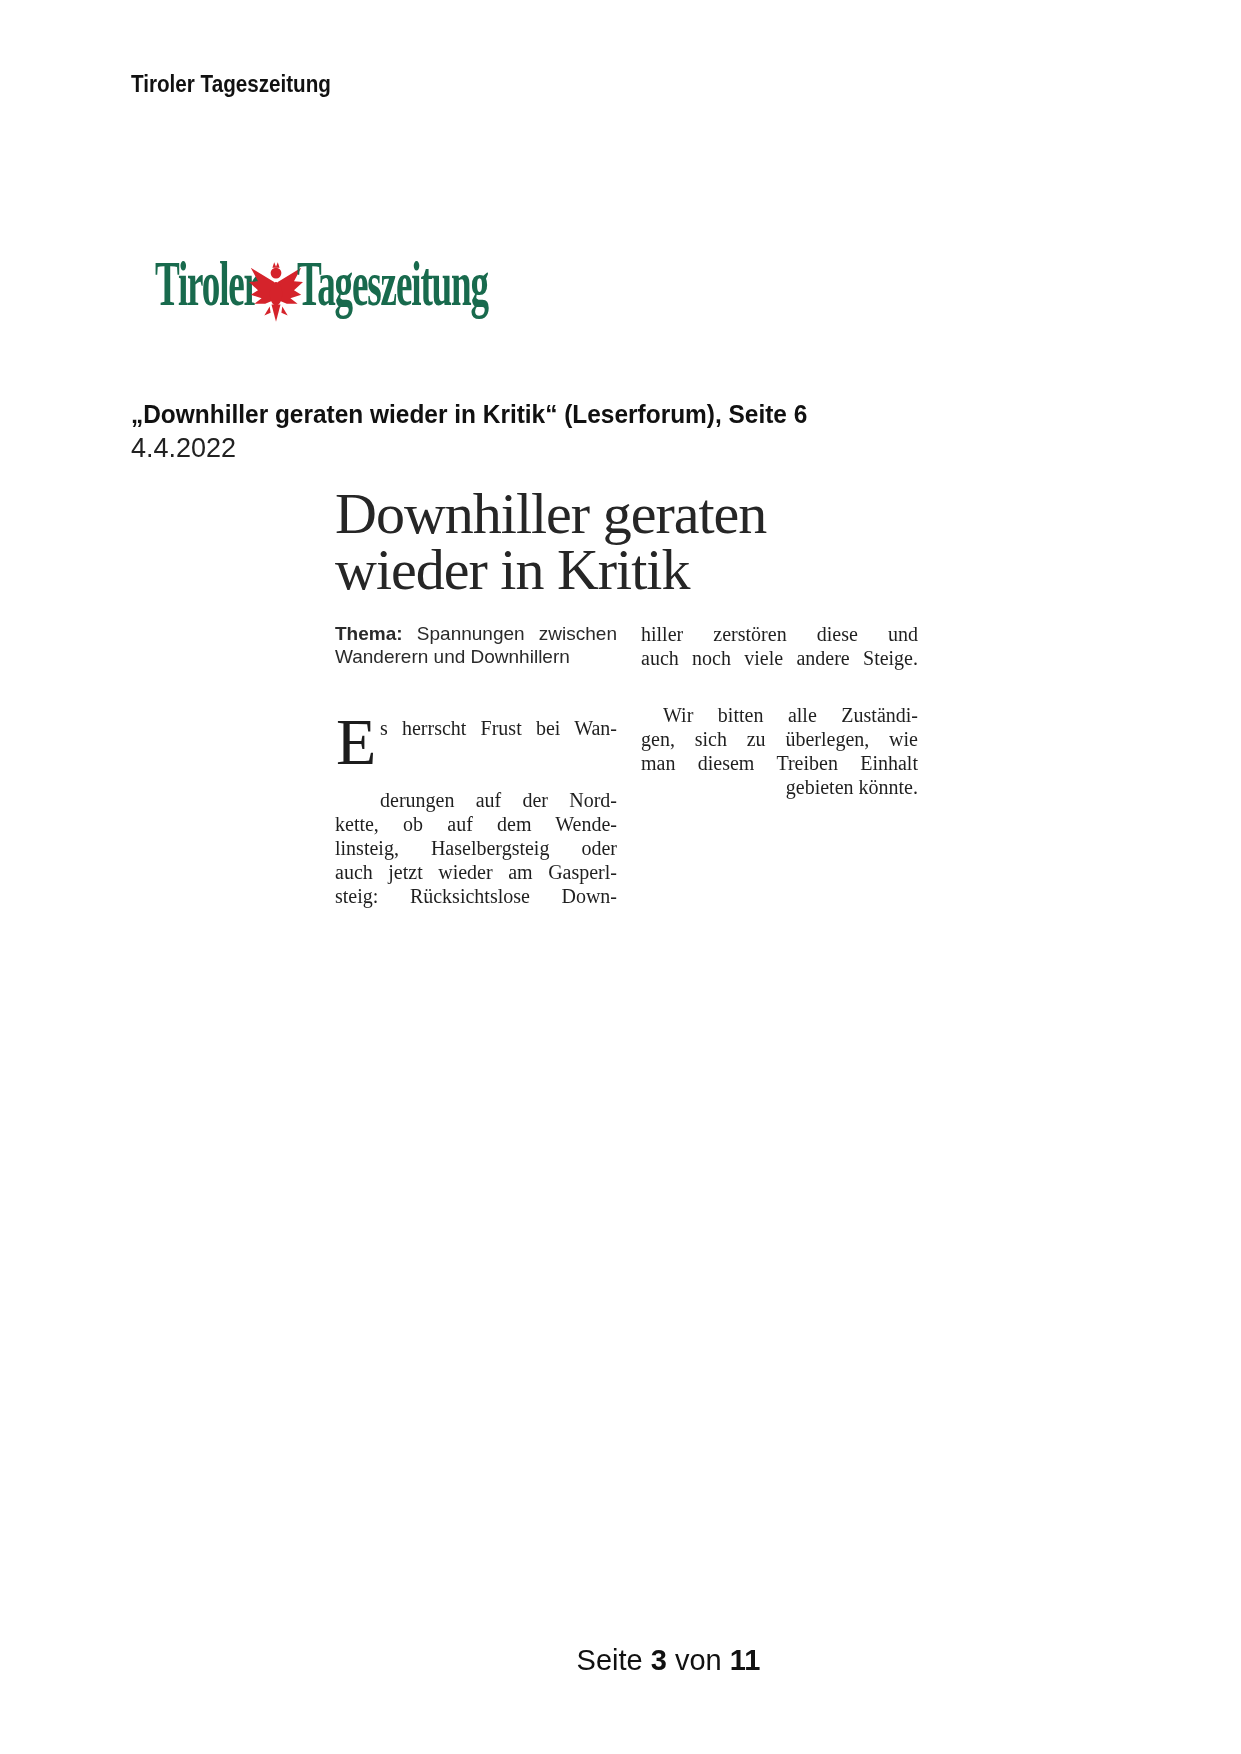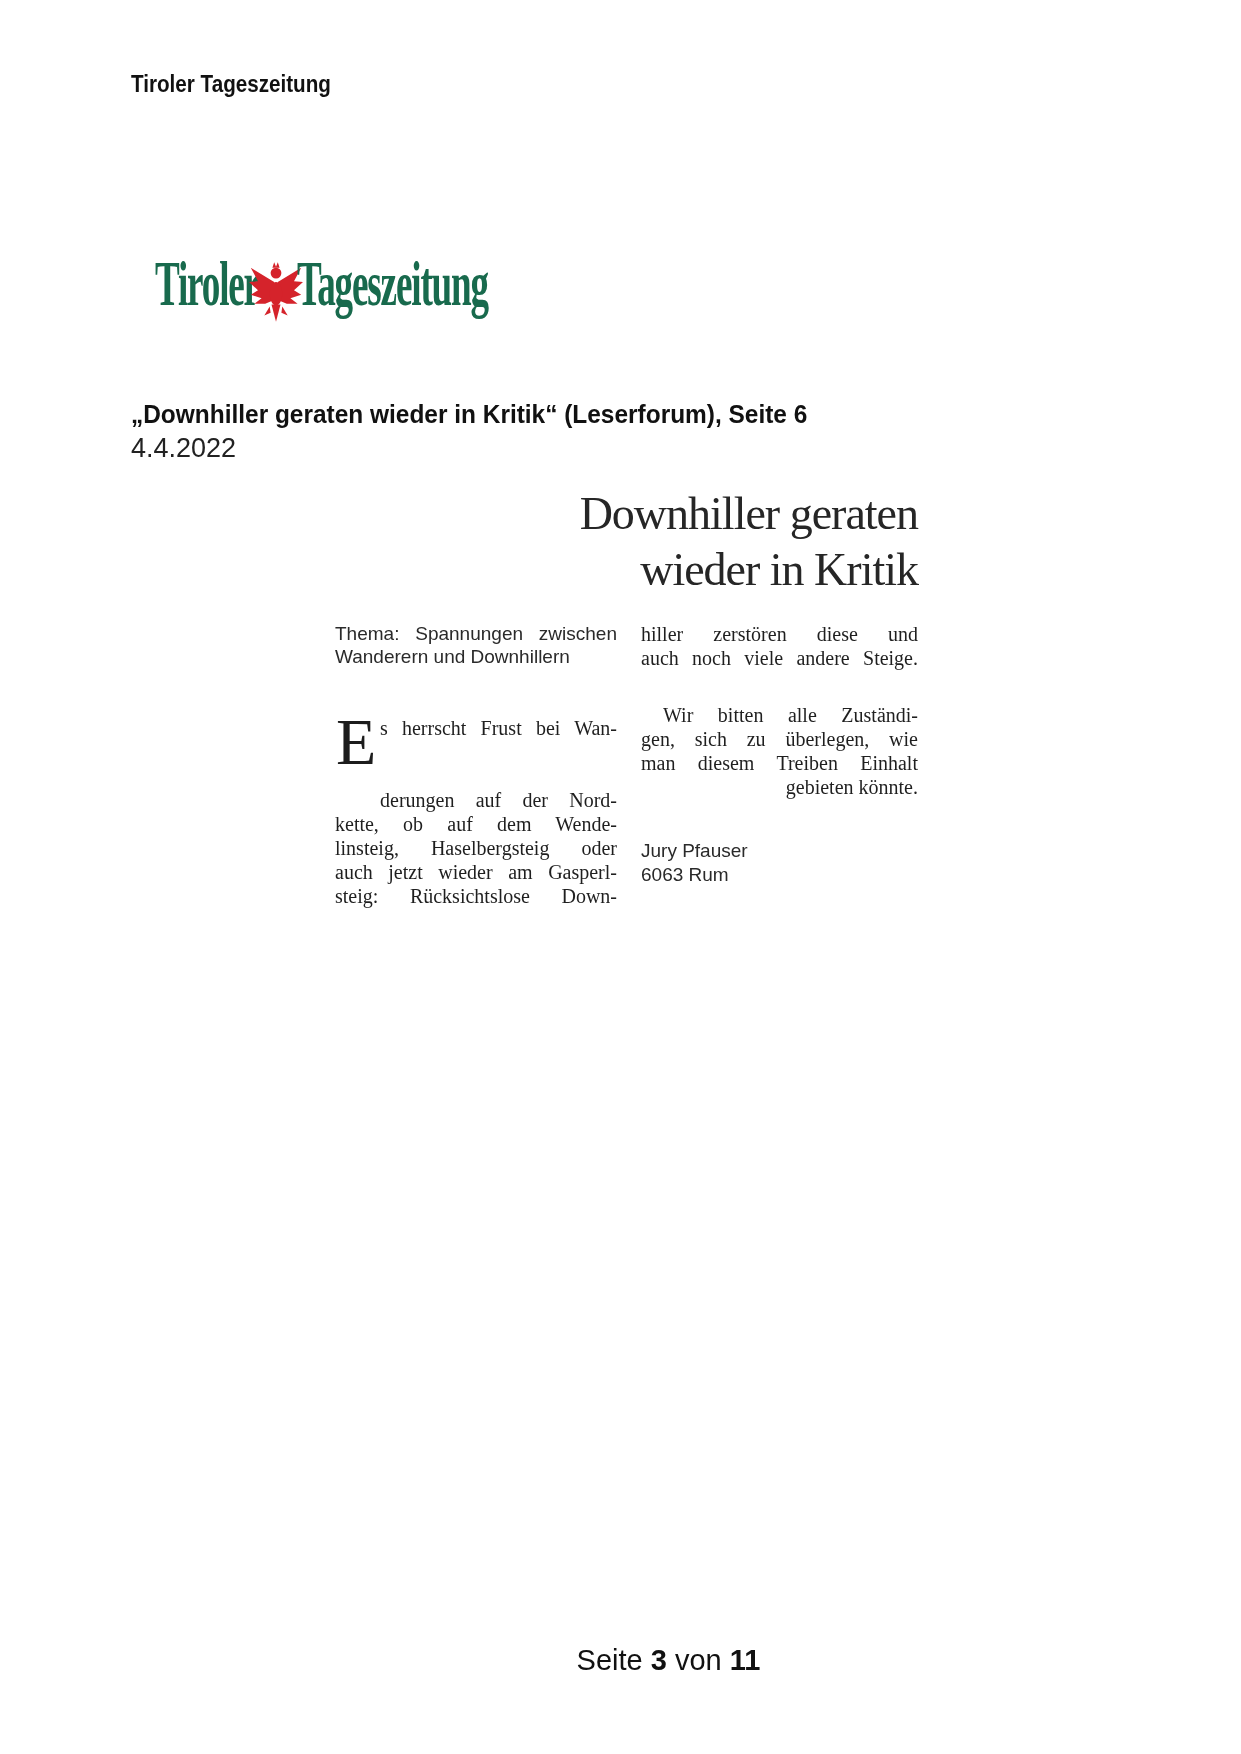--- a/index.html
+++ b/index.html
@@ -33,31 +33,31 @@
   .clip-title {
     position:absolute; left:131px; top:399px;
     font-size:26px; font-weight:bold; color:#111;
     transform:scaleX(0.94); transform-origin:0 0; white-space:nowrap;
   }
   .clip-date { position:absolute; left:131px; top:433px; font-size:27px; color:#222; }
 
   
   .article { position:absolute; left:335px; top:486px; width:583px; color:#1f1f1f; }
   .art-headline {
-    text-align:right; font-family:"Liberation Serif", serif;
-    font-size:46px; line-height:56px; font-weight:normal; color:#262626;
+    text-align:left; font-family:"Liberation Serif", serif;
+    font-size:58px; line-height:56px; font-weight:normal; color:#262626;
     letter-spacing:-1px;
   }
   .columns { display:flex; gap:24px; margin-top:24px; }
   .col1 { width:282px; }
   .col2 { width:277px; }
 
   .topic { font-size:19px; line-height:23px; color:#2a2a2a; }
   .topic-line1 { text-align:justify; text-align-last:justify; }
-  .topic-label { font-weight:normal; }
+  .topic-label { font-weight:bold; }
 
   .para { position:relative; margin-top:22px; }
   .dropcap {
     position:absolute; left:1px; top:1px;
     font-family:"Liberation Serif", serif; font-size:66px; line-height:50px;
     color:#1c1c1c;
   }
   .bline {
     font-family:"Liberation Serif", serif; font-size:20px; line-height:24px;
     color:#1f1f1f; text-align:justify; text-align-last:justify;
@@ -135,24 +135,20 @@
       </div>
 
       <div class="col2">
         <div class="bline">hiller zerstören diese und</div>
         <div class="bline">auch noch viele andere Steige.</div>
         <div class="bline ind-par">Wir bitten alle Zuständi-</div>
         <div class="bline">gen, sich zu überlegen, wie</div>
         <div class="bline">man diesem Treiben Einhalt</div>
         <div class="bline last">gebieten könnte.</div>
 
-        <div class="signature">
-          <div>Jury Pfauser</div>
-          <div>6063 Rum</div>
-        </div>
       </div>
 
     </div>
   </div>
 
   <div class="footer">
     <span>Seite</span>
     <b>3</b>
     <span>von</span>
     <b>11</b>

